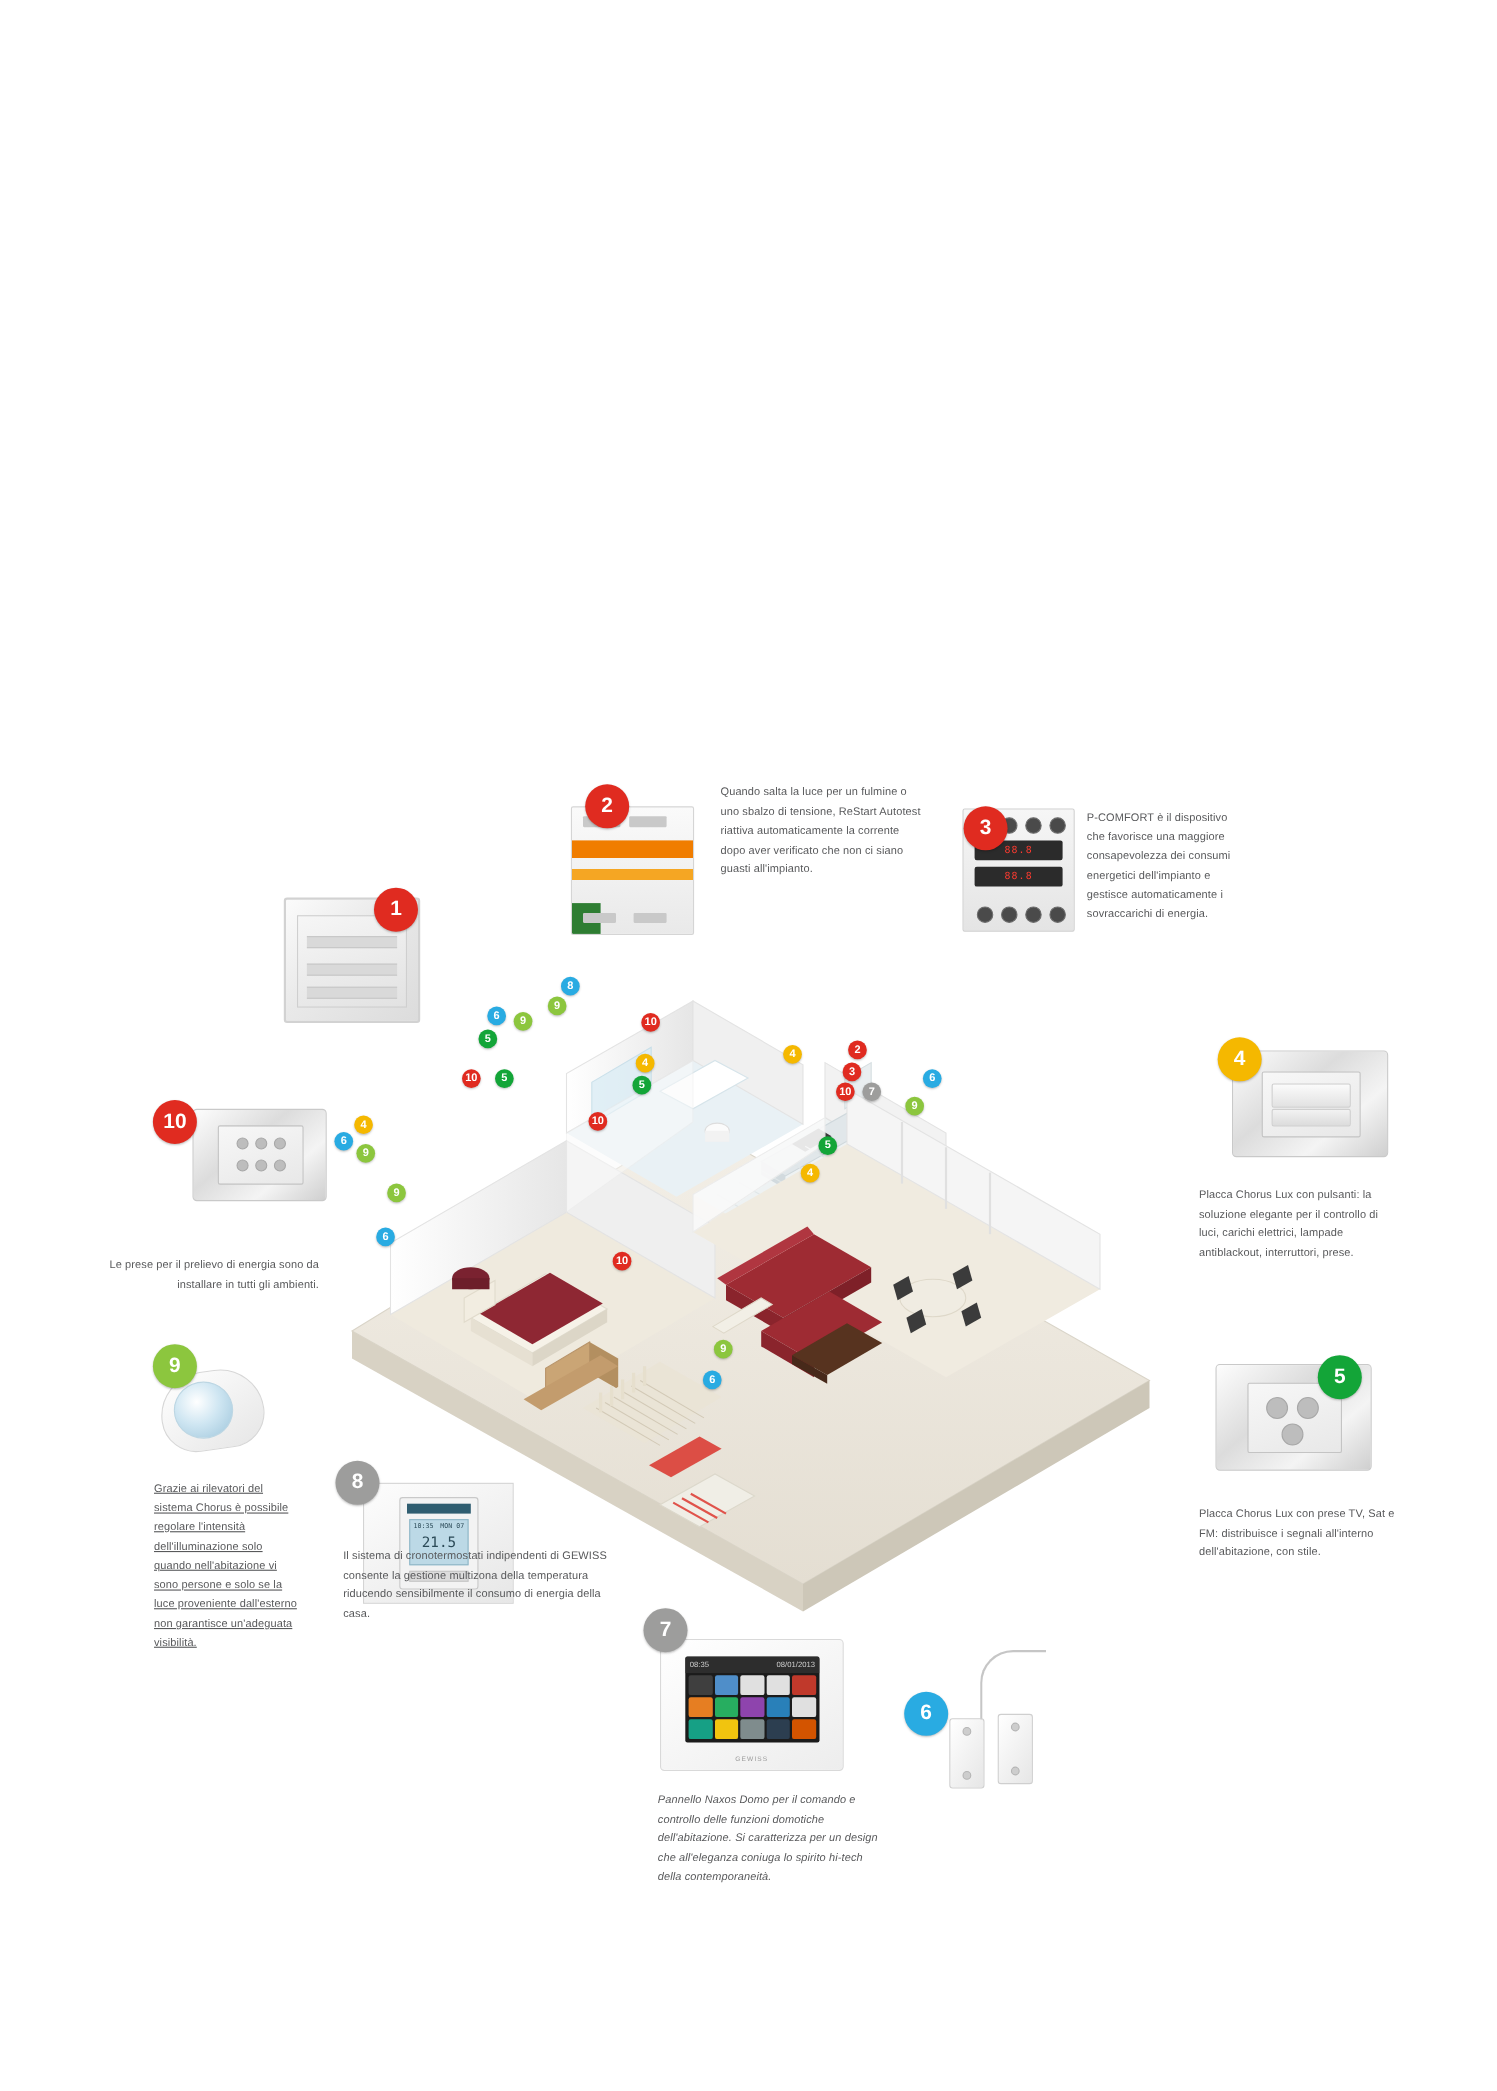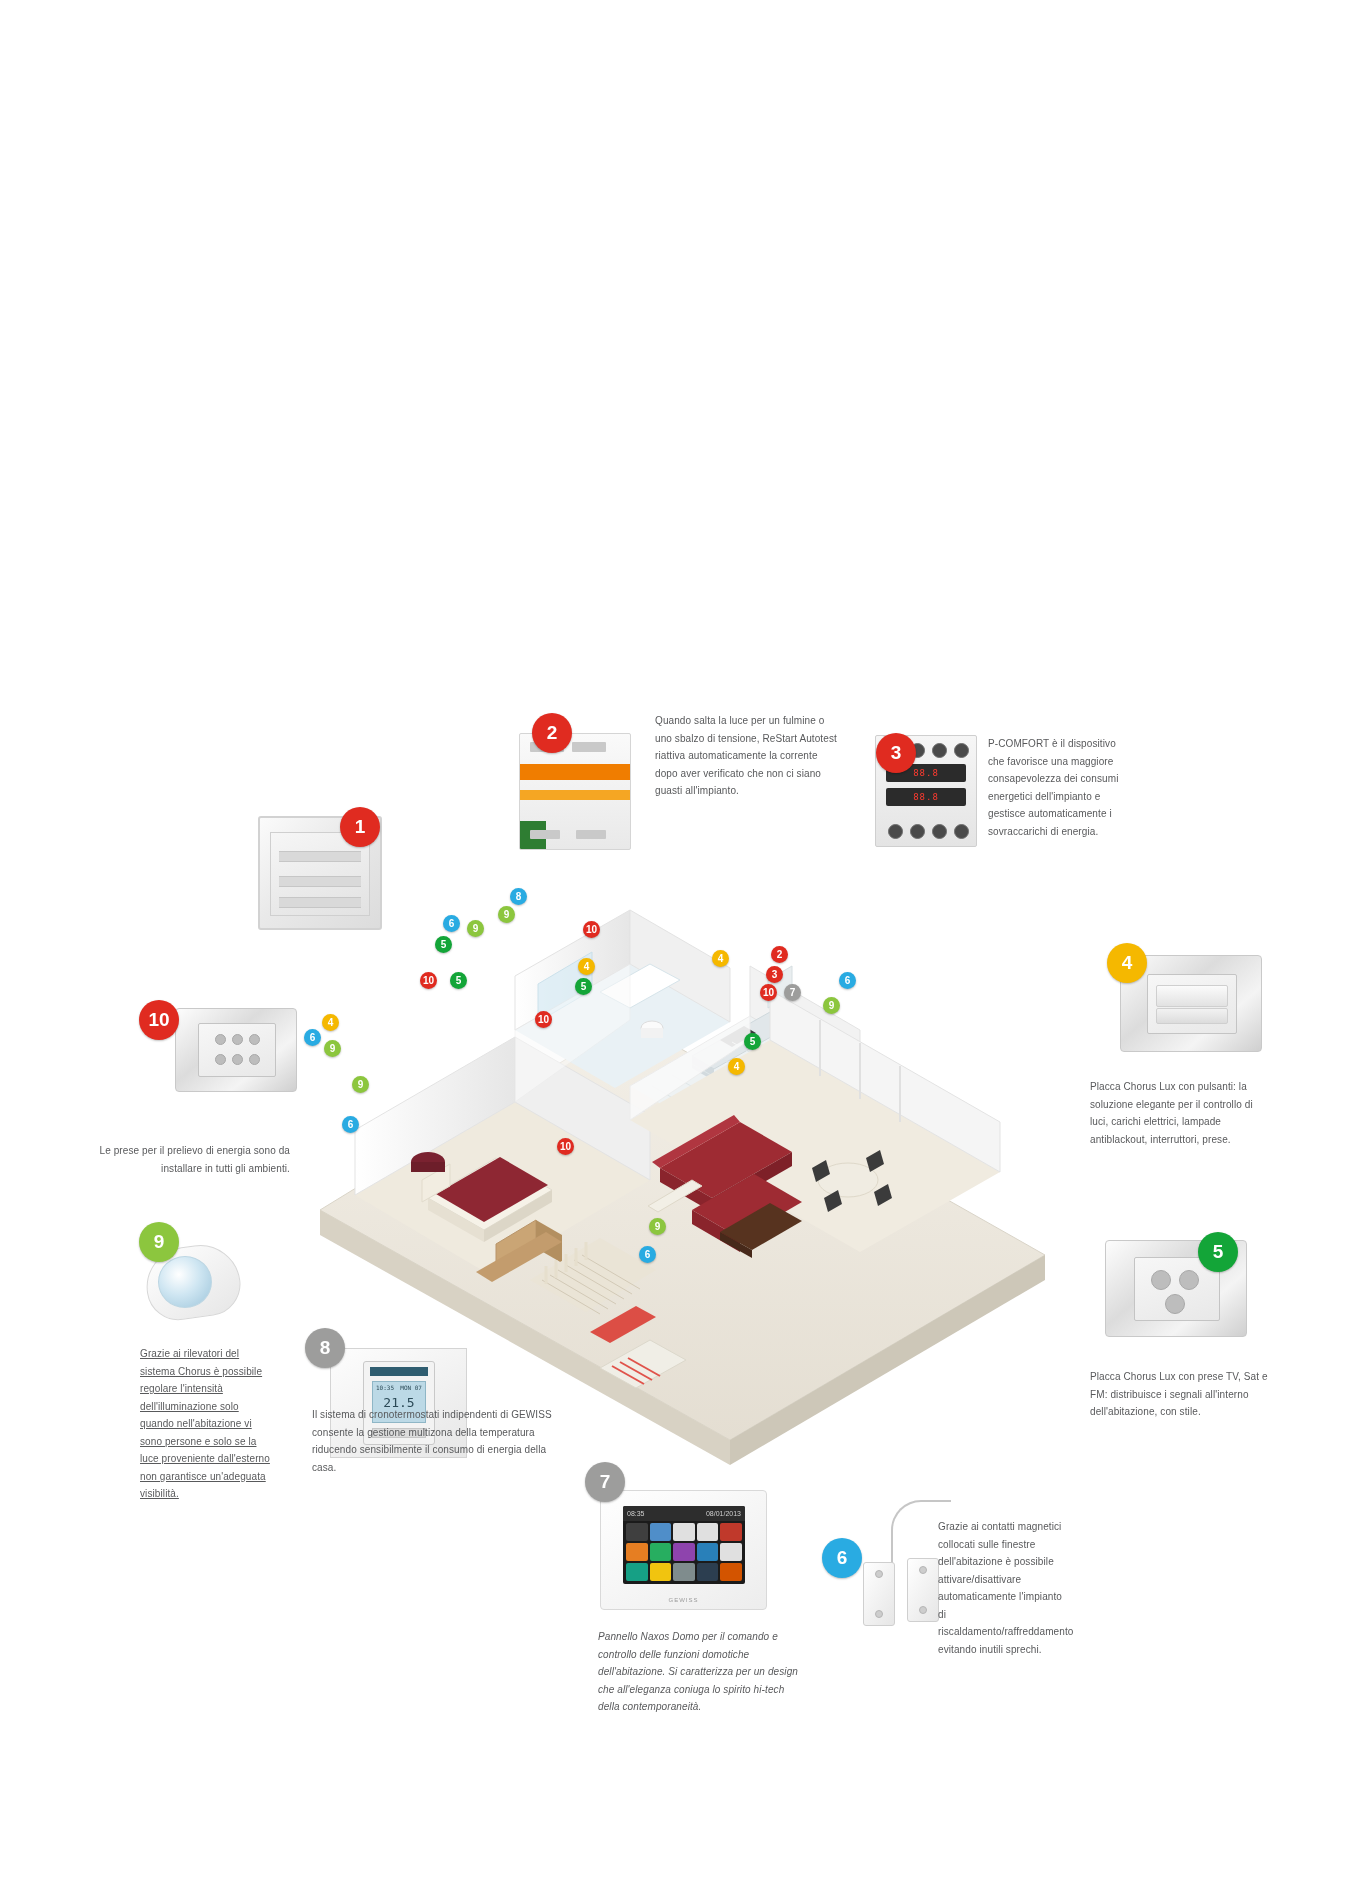--- a/index.html
+++ b/index.html
@@ -422,21 +422,20 @@
       <div class="screw" style="left:11px; bottom:7px;"></div>
     </div>
     <div class="magnet" style="left:72px; top:58px; width:30px; height:62px;">
       <div class="screw" style="left:11px; top:7px;"></div>
       <div class="screw" style="left:11px; bottom:7px;"></div>
     </div>
   </div>
   <div class="badge big c-blue" style="left:822px; top:1538px;">
     <span>6</span>
   </div>
-  <div class="txt left" style="left:938px; top:1518px; width:125px;">Grazie ai contatti magnetici collocati sulle finestre dell'abitazione è possibile attivare/disattivare automaticamente l'impianto di riscaldamento/raffreddamento evitando inutili sprechi.</div>
 
   <div class="house">
     <svg width="760" height="660" viewBox="0 0 760 660">
       <defs>
         <linearGradient id="floorG" x1="0" y1="0" x2="0" y2="1">
           <stop offset="0%" stop-color="#f3efe7"></stop>
           <stop offset="100%" stop-color="#e4ded2"></stop>
         </linearGradient>
         <linearGradient id="wallG" x1="0" y1="0" x2="1" y2="0">
           <stop offset="0%" stop-color="#ffffff"></stop>

